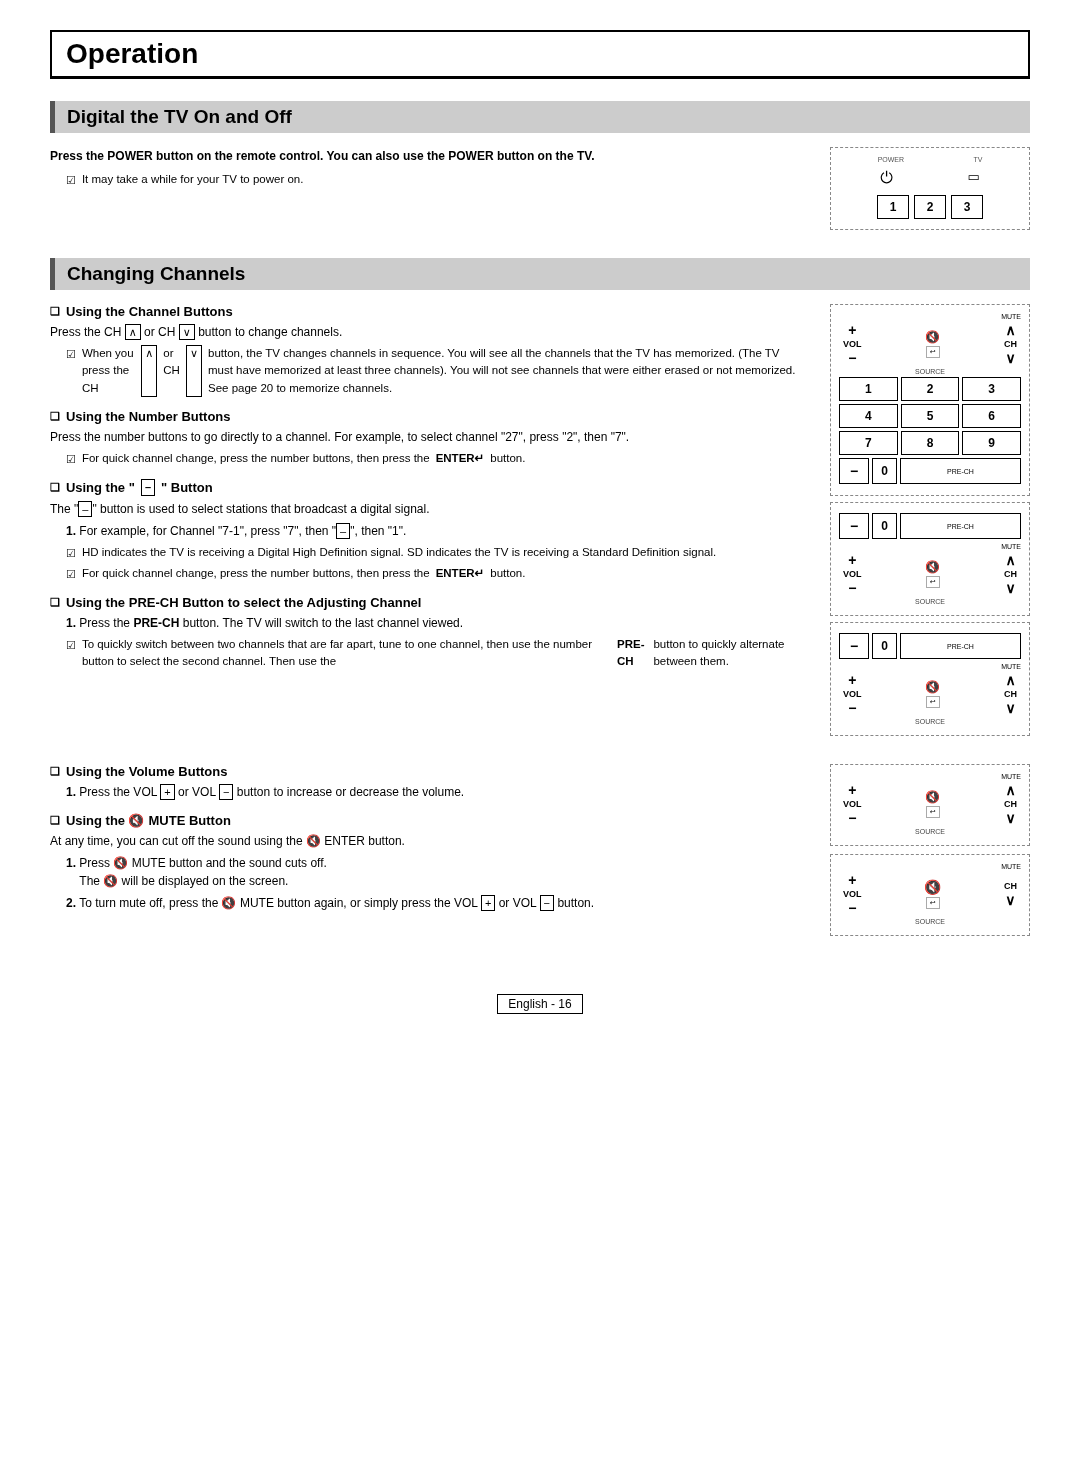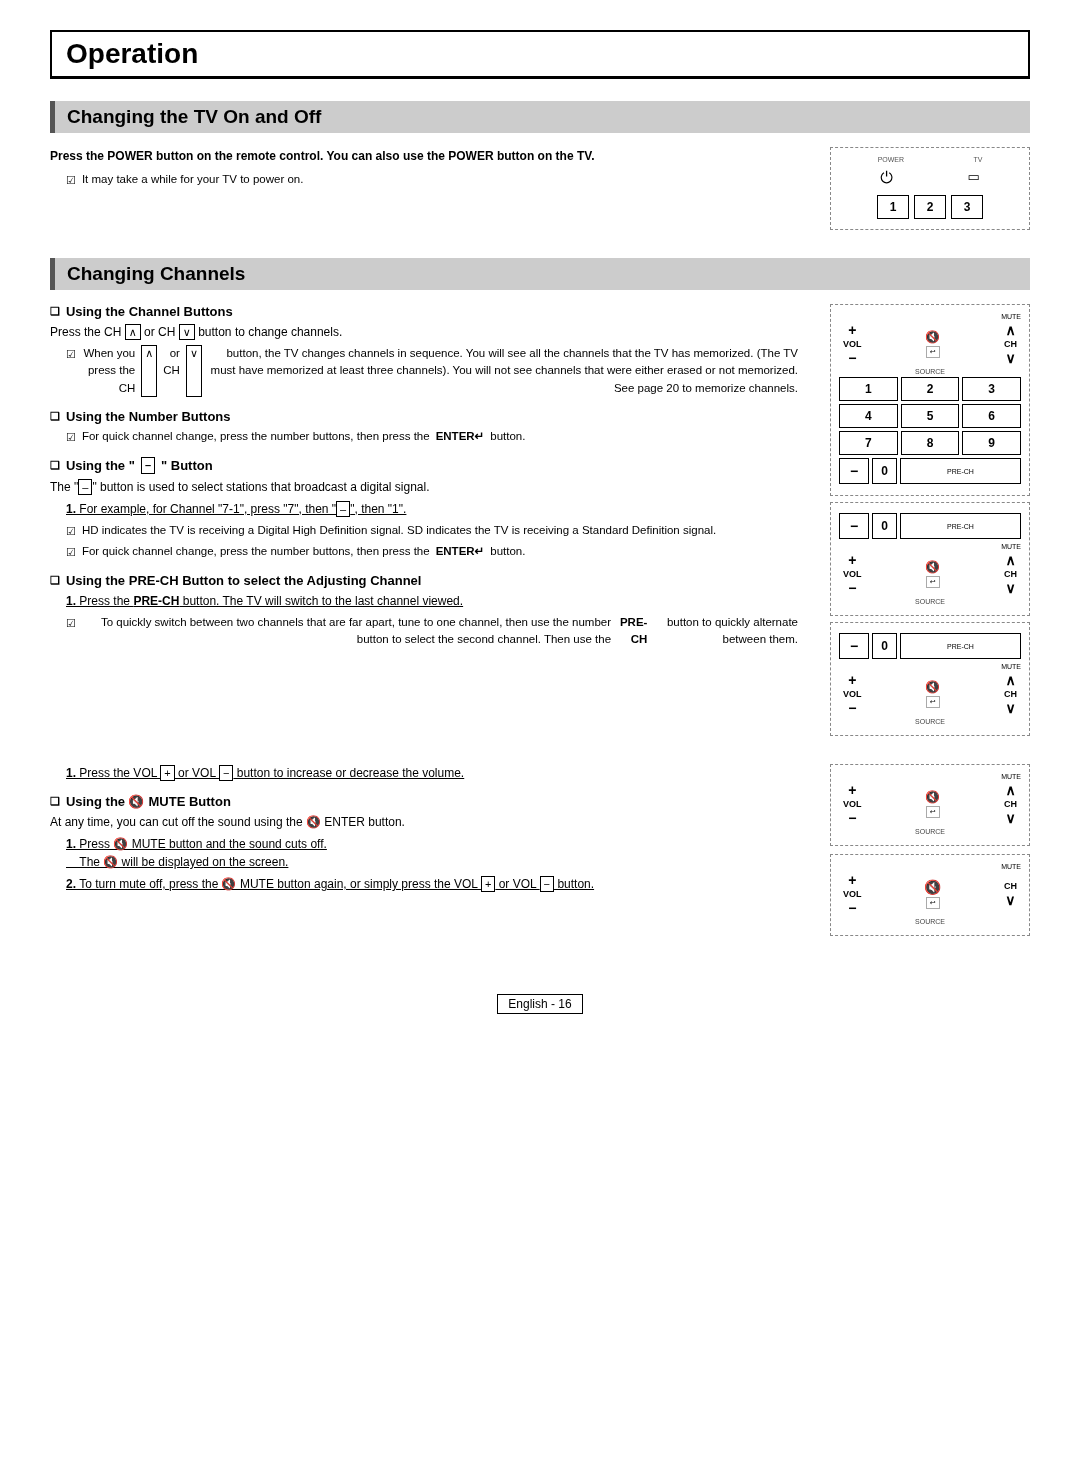--- a/index.html
+++ b/index.html
@@ -88,36 +88,34 @@
       line-height: 1.5;
     }
 
     .note {
       font-size: 11.5px;
       margin-left: 16px;
       margin-bottom: 4px;
       line-height: 1.5;
       display: flex;
       gap: 6px;
-      text-align: right;
     }
 
     .note::before {
       content: '☑';
       font-size: 11px;
       margin-top: 1px;
       flex-shrink: 0;
     }
 
     .numbered-item {
       font-size: 12px;
       margin-left: 16px;
       margin-bottom: 4px;
       line-height: 1.5;
-      text-decoration: underline;
     }
 
     
     .remote-box {
       border: 1.5px dashed #888;
       padding: 8px;
       background: #fff;
       font-size: 9px;
     }
 
@@ -246,21 +244,21 @@
 </head>
 <body>
 
 
 
 
 <div class="page-title">Operation</div>
 
 
 <div class="section">
-  <div class="section-header">Changing the TV On and Off</div>
+  <div class="section-header">Digital the TV On and Off</div>
   <div class="section-content">
     <div class="text-col">
       <div class="body-text-bold">Press the POWER button on the remote control. You can also use the POWER button on the TV.</div>
       <div class="note">It may take a while for your TV to power on.</div>
     </div>
     <div class="remote-col">
       <div class="power-remote remote-box">
         <div class="power-remote-labels">
           <span>POWER</span>
           <span>TV</span>
@@ -286,20 +284,21 @@
     <div class="text-col">
 
       <div class="sub-section">
         <div class="sub-title">Using the Channel Buttons</div>
         <div class="body-text">Press the CH <span class="inline-btn">∧</span> or CH <span class="inline-btn">∨</span> button to change channels.</div>
         <div class="note">When you press the CH <span class="inline-btn">∧</span> or CH <span class="inline-btn">∨</span> button, the TV changes channels in sequence. You will see all the channels that the TV has memorized. (The TV must have memorized at least three channels). You will not see channels that were either erased or not memorized. See page 20 to memorize channels.</div>
       </div>
 
       <div class="sub-section">
         <div class="sub-title">Using the Number Buttons</div>
+        <div class="body-text">Press the number buttons to go directly to a channel. For example, to select channel "27", press "2", then "7".</div>
         <div class="note">For quick channel change, press the number buttons, then press the <strong>ENTER↵</strong> button.</div>
       </div>
 
       <div class="sub-section">
         <div class="sub-title">Using the "<span class="inline-btn">–</span>" Button</div>
         <div class="body-text">The "<span class="inline-btn">–</span>" button is used to select stations that broadcast a digital signal.</div>
         <div class="numbered-item"><strong>1.</strong> For example, for Channel "7-1", press "7", then "<span class="inline-btn">–</span>", then "1".</div>
         <div class="note">HD indicates the TV is receiving a Digital High Definition signal. SD indicates the TV is receiving a Standard Definition signal.</div>
         <div class="note">For quick channel change, press the number buttons, then press the <strong>ENTER↵</strong> button.</div>
       </div>
@@ -422,20 +421,21 @@
     </div>
   </div>
 </div>
 
 
 <div class="section">
   <div class="section-content">
     <div class="text-col">
 
       <div class="sub-section">
+        <div class="sub-title">Using the Volume Buttons</div>
         <div class="numbered-item"><strong>1.</strong> Press the VOL <span class="inline-btn">+</span> or VOL <span class="inline-btn">−</span> button to increase or decrease the volume.</div>
       </div>
 
       <div class="sub-section">
         <div class="sub-title">Using the 🔇 MUTE Button</div>
         <div class="body-text">At any time, you can cut off the sound using the 🔇 ENTER button.</div>
         <div class="numbered-item"><strong>1.</strong> Press 🔇 MUTE button and the sound cuts off.<br>&nbsp;&nbsp;&nbsp;&nbsp;The 🔇 will be displayed on the screen.</div>
         <div class="numbered-item"><strong>2.</strong> To turn mute off, press the 🔇 MUTE button again, or simply press the VOL <span class="inline-btn">+</span> or VOL <span class="inline-btn">−</span> button.</div>
       </div>
     </div>

